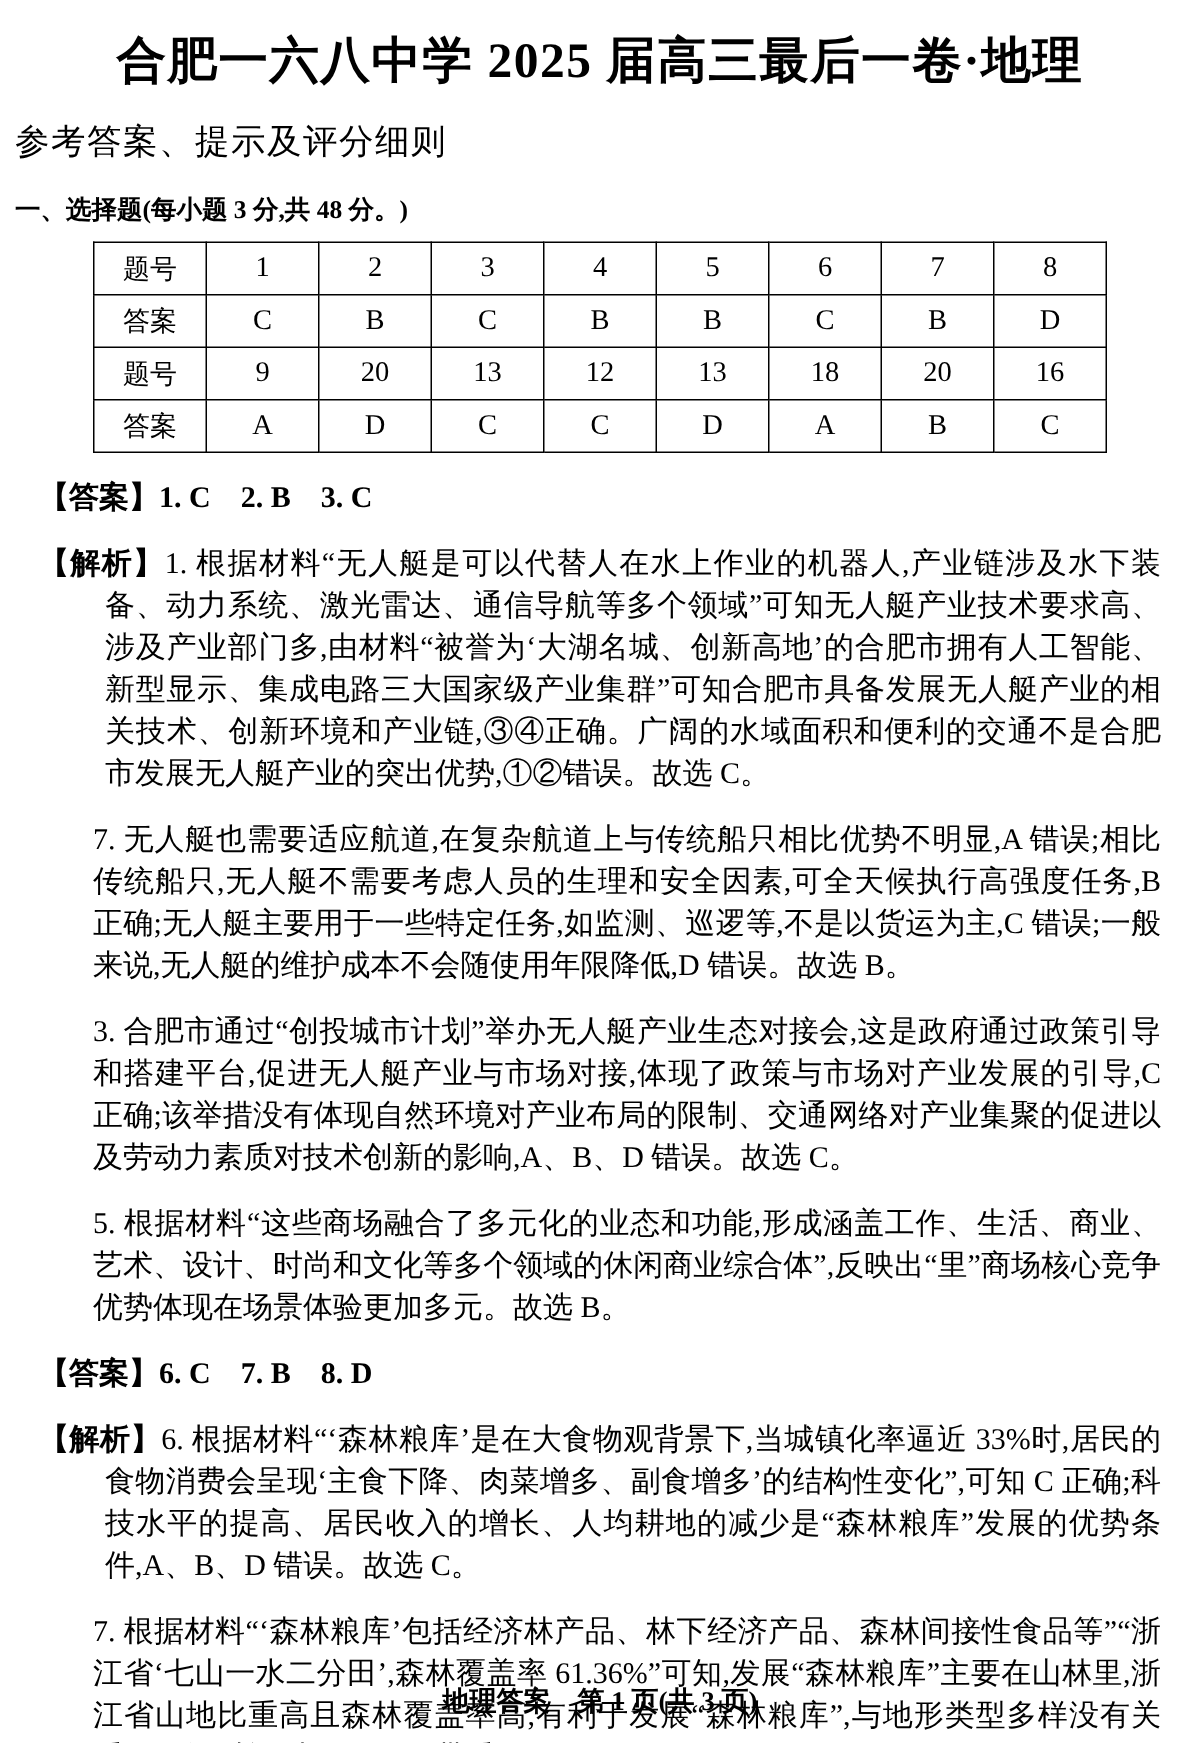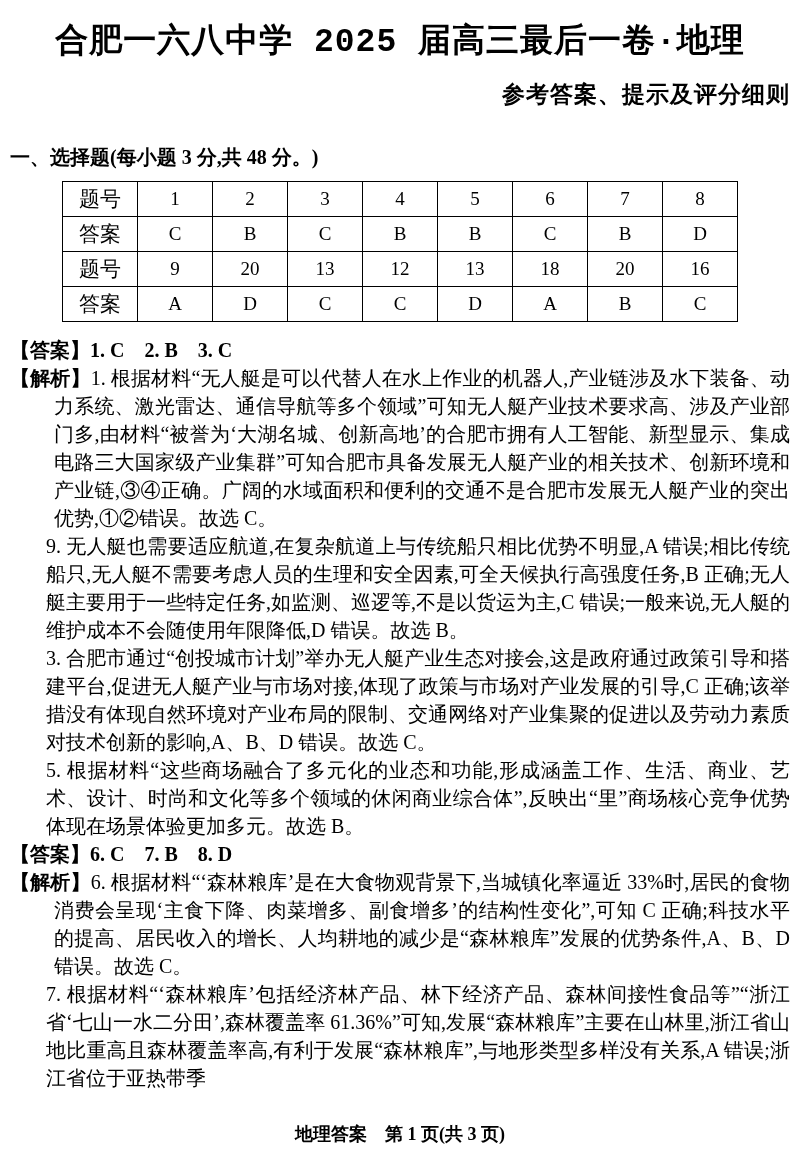--- a/index.html
+++ b/index.html
@@ -16,56 +16,55 @@
     padding: 14px 10px 0 10px;
     overflow: hidden;
     background: #fff;
   }
   .title {
     font-size: 33px;
     font-weight: bold;
     text-align: center;
     margin: 4px 0 0 0;
     letter-spacing: 1px;
-    font-family: Liberation Mono, monospace;
   }
   .subtitle {
     font-size: 23px;
-    font-weight: bold;
-    text-align: right;
+    font-weight: normal;
+    text-align: left;
     margin: 16px 0 0 0;
     letter-spacing: 1px;
   }
   .section-heading {
-    font-size: 20px;
+    font-size: 17px;
     font-weight: bold;
-    margin: 34px 0 10px 0;
+    margin: 18px 0 10px 0;
   }
   table.answers {
     border-collapse: collapse;
     width: 676px;
     margin: 0 auto;
     table-layout: fixed;
   }
   table.answers td {
     border: 1px solid #000;
     height: 35px;
     text-align: center;
     vertical-align: middle;
     font-size: 19px;
     padding: 0;
   }
-  table.answers td.rowlbl { font-size: 21px; }
+  table.answers td.rowlbl { font-size: 18px; }
   .content {
     margin-top: 14px;
     font-size: 20px;
     line-height: 28px;
     text-align: justify;
   }
-  .para { margin: 0; }
+  .para { margin: 16px; }
   .para .lbl { font-weight: bold; }
   .answer { font-weight: bold; }
   .jiexi { padding-left: 44px; text-indent: -44px; }
   .sub { padding-left: 36px; }
   .footer {
     position: absolute;
     left: 0;
     bottom: 16px;
     width: 100%;
     text-align: center;
@@ -131,21 +130,21 @@
       </tr>
     </tbody>
   </table>
 
   <div class="content">
 
     <p class="para answer"><span class="lbl">【答案】</span><span>1. C　2. B　3. C</span></p>
 
     <p class="para jiexi"><span class="lbl">【解析】</span><span>1. 根据材料“无人艇是可以代替人在水上作业的机器人,产业链涉及水下装备、动力系统、激光雷达、通信导航等多个领域”可知无人艇产业技术要求高、涉及产业部门多,由材料“被誉为‘大湖名城、创新高地’的合肥市拥有人工智能、新型显示、集成电路三大国家级产业集群”可知合肥市具备发展无人艇产业的相关技术、创新环境和产业链,③④正确。广阔的水域面积和便利的交通不是合肥市发展无人艇产业的突出优势,①②错误。故选 C。</span></p>
 
-    <p class="para sub"><span>9. 无人艇也需要适应航道,在复杂航道上与传统船只相比优势不明显,A 错误;相比传统船只,无人艇不需要考虑人员的生理和安全因素,可全天候执行高强度任务,B 正确;无人艇主要用于一些特定任务,如监测、巡逻等,不是以货运为主,C 错误;一般来说,无人艇的维护成本不会随使用年限降低,D 错误。故选 B。</span></p>
+    <p class="para sub"><span>7. 无人艇也需要适应航道,在复杂航道上与传统船只相比优势不明显,A 错误;相比传统船只,无人艇不需要考虑人员的生理和安全因素,可全天候执行高强度任务,B 正确;无人艇主要用于一些特定任务,如监测、巡逻等,不是以货运为主,C 错误;一般来说,无人艇的维护成本不会随使用年限降低,D 错误。故选 B。</span></p>
 
     <p class="para sub"><span>3. 合肥市通过“创投城市计划”举办无人艇产业生态对接会,这是政府通过政策引导和搭建平台,促进无人艇产业与市场对接,体现了政策与市场对产业发展的引导,C 正确;该举措没有体现自然环境对产业布局的限制、交通网络对产业集聚的促进以及劳动力素质对技术创新的影响,A、B、D 错误。故选 C。</span></p>
 
 
 
     <p class="para sub"><span>5. 根据材料“这些商场融合了多元化的业态和功能,形成涵盖工作、生活、商业、艺术、设计、时尚和文化等多个领域的休闲商业综合体”,反映出“里”商场核心竞争优势体现在场景体验更加多元。故选 B。</span></p>
 
     <p class="para answer"><span class="lbl">【答案】</span><span>6. C　7. B　8. D</span></p>
 
     <p class="para jiexi"><span class="lbl">【解析】</span><span>6. 根据材料“‘森林粮库’是在大食物观背景下,当城镇化率逼近 33%时,居民的食物消费会呈现‘主食下降、肉菜增多、副食增多’的结构性变化”,可知 C 正确;科技水平的提高、居民收入的增长、人均耕地的减少是“森林粮库”发展的优势条件,A、B、D 错误。故选 C。</span></p>

